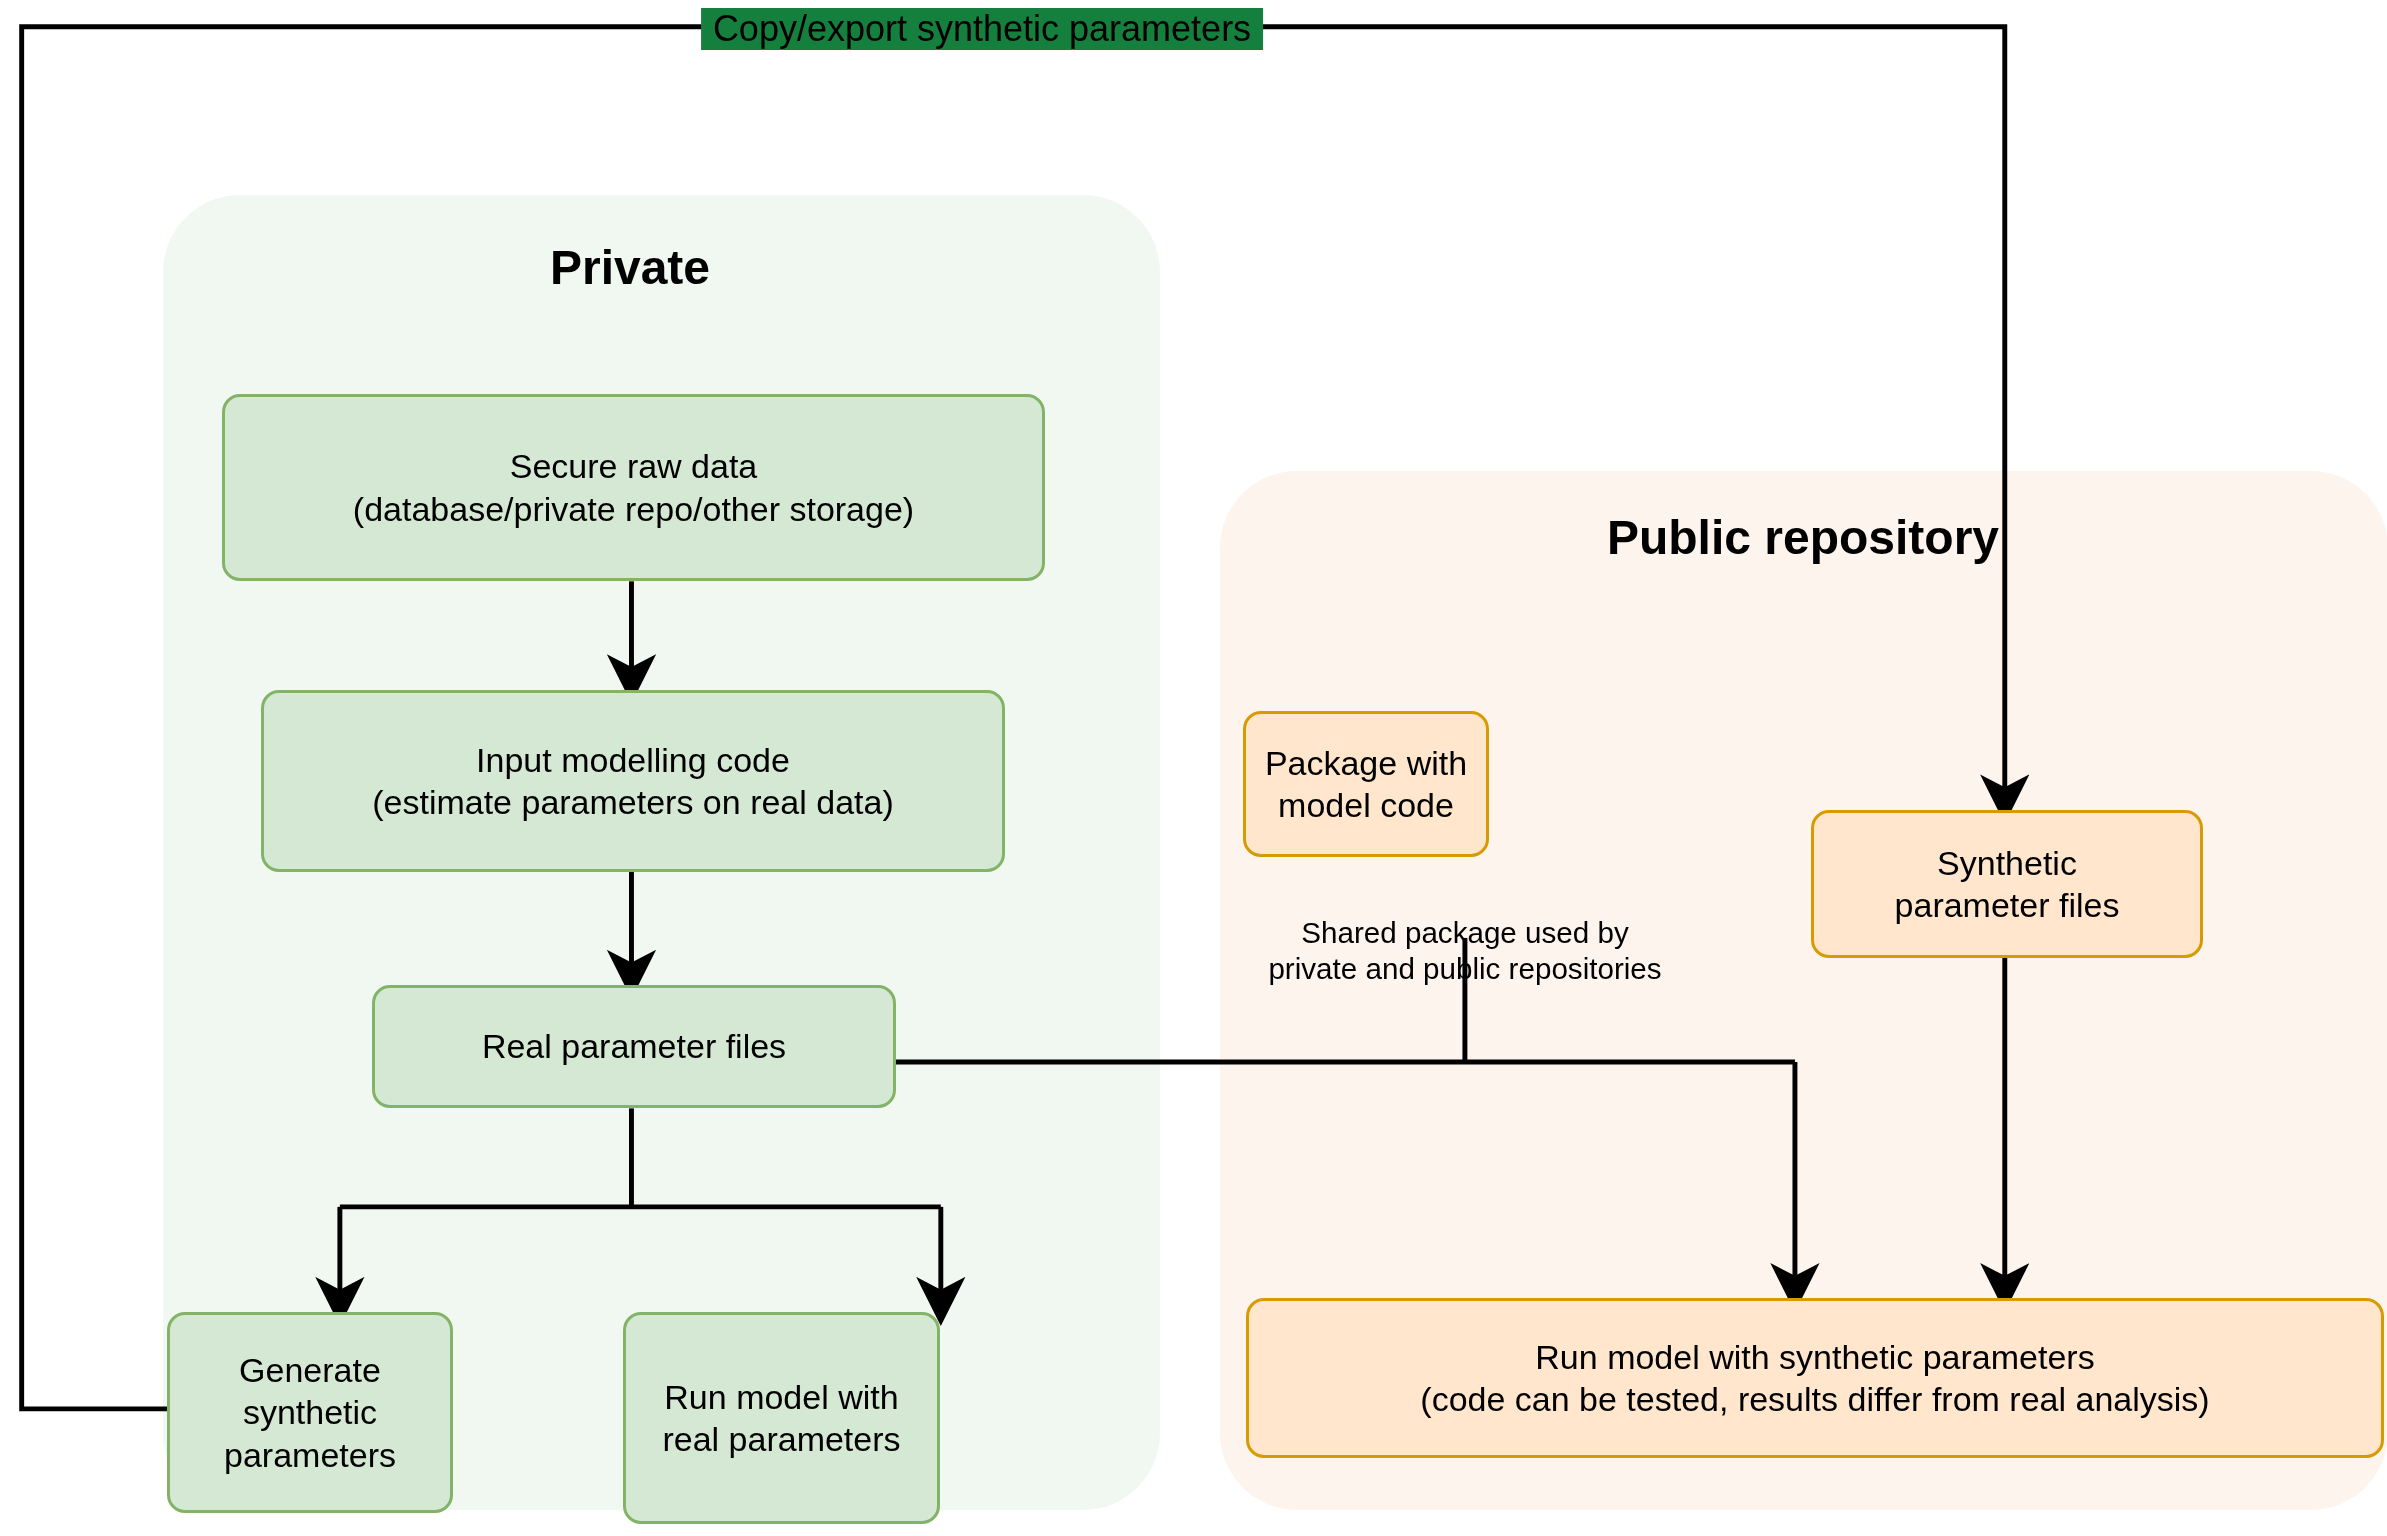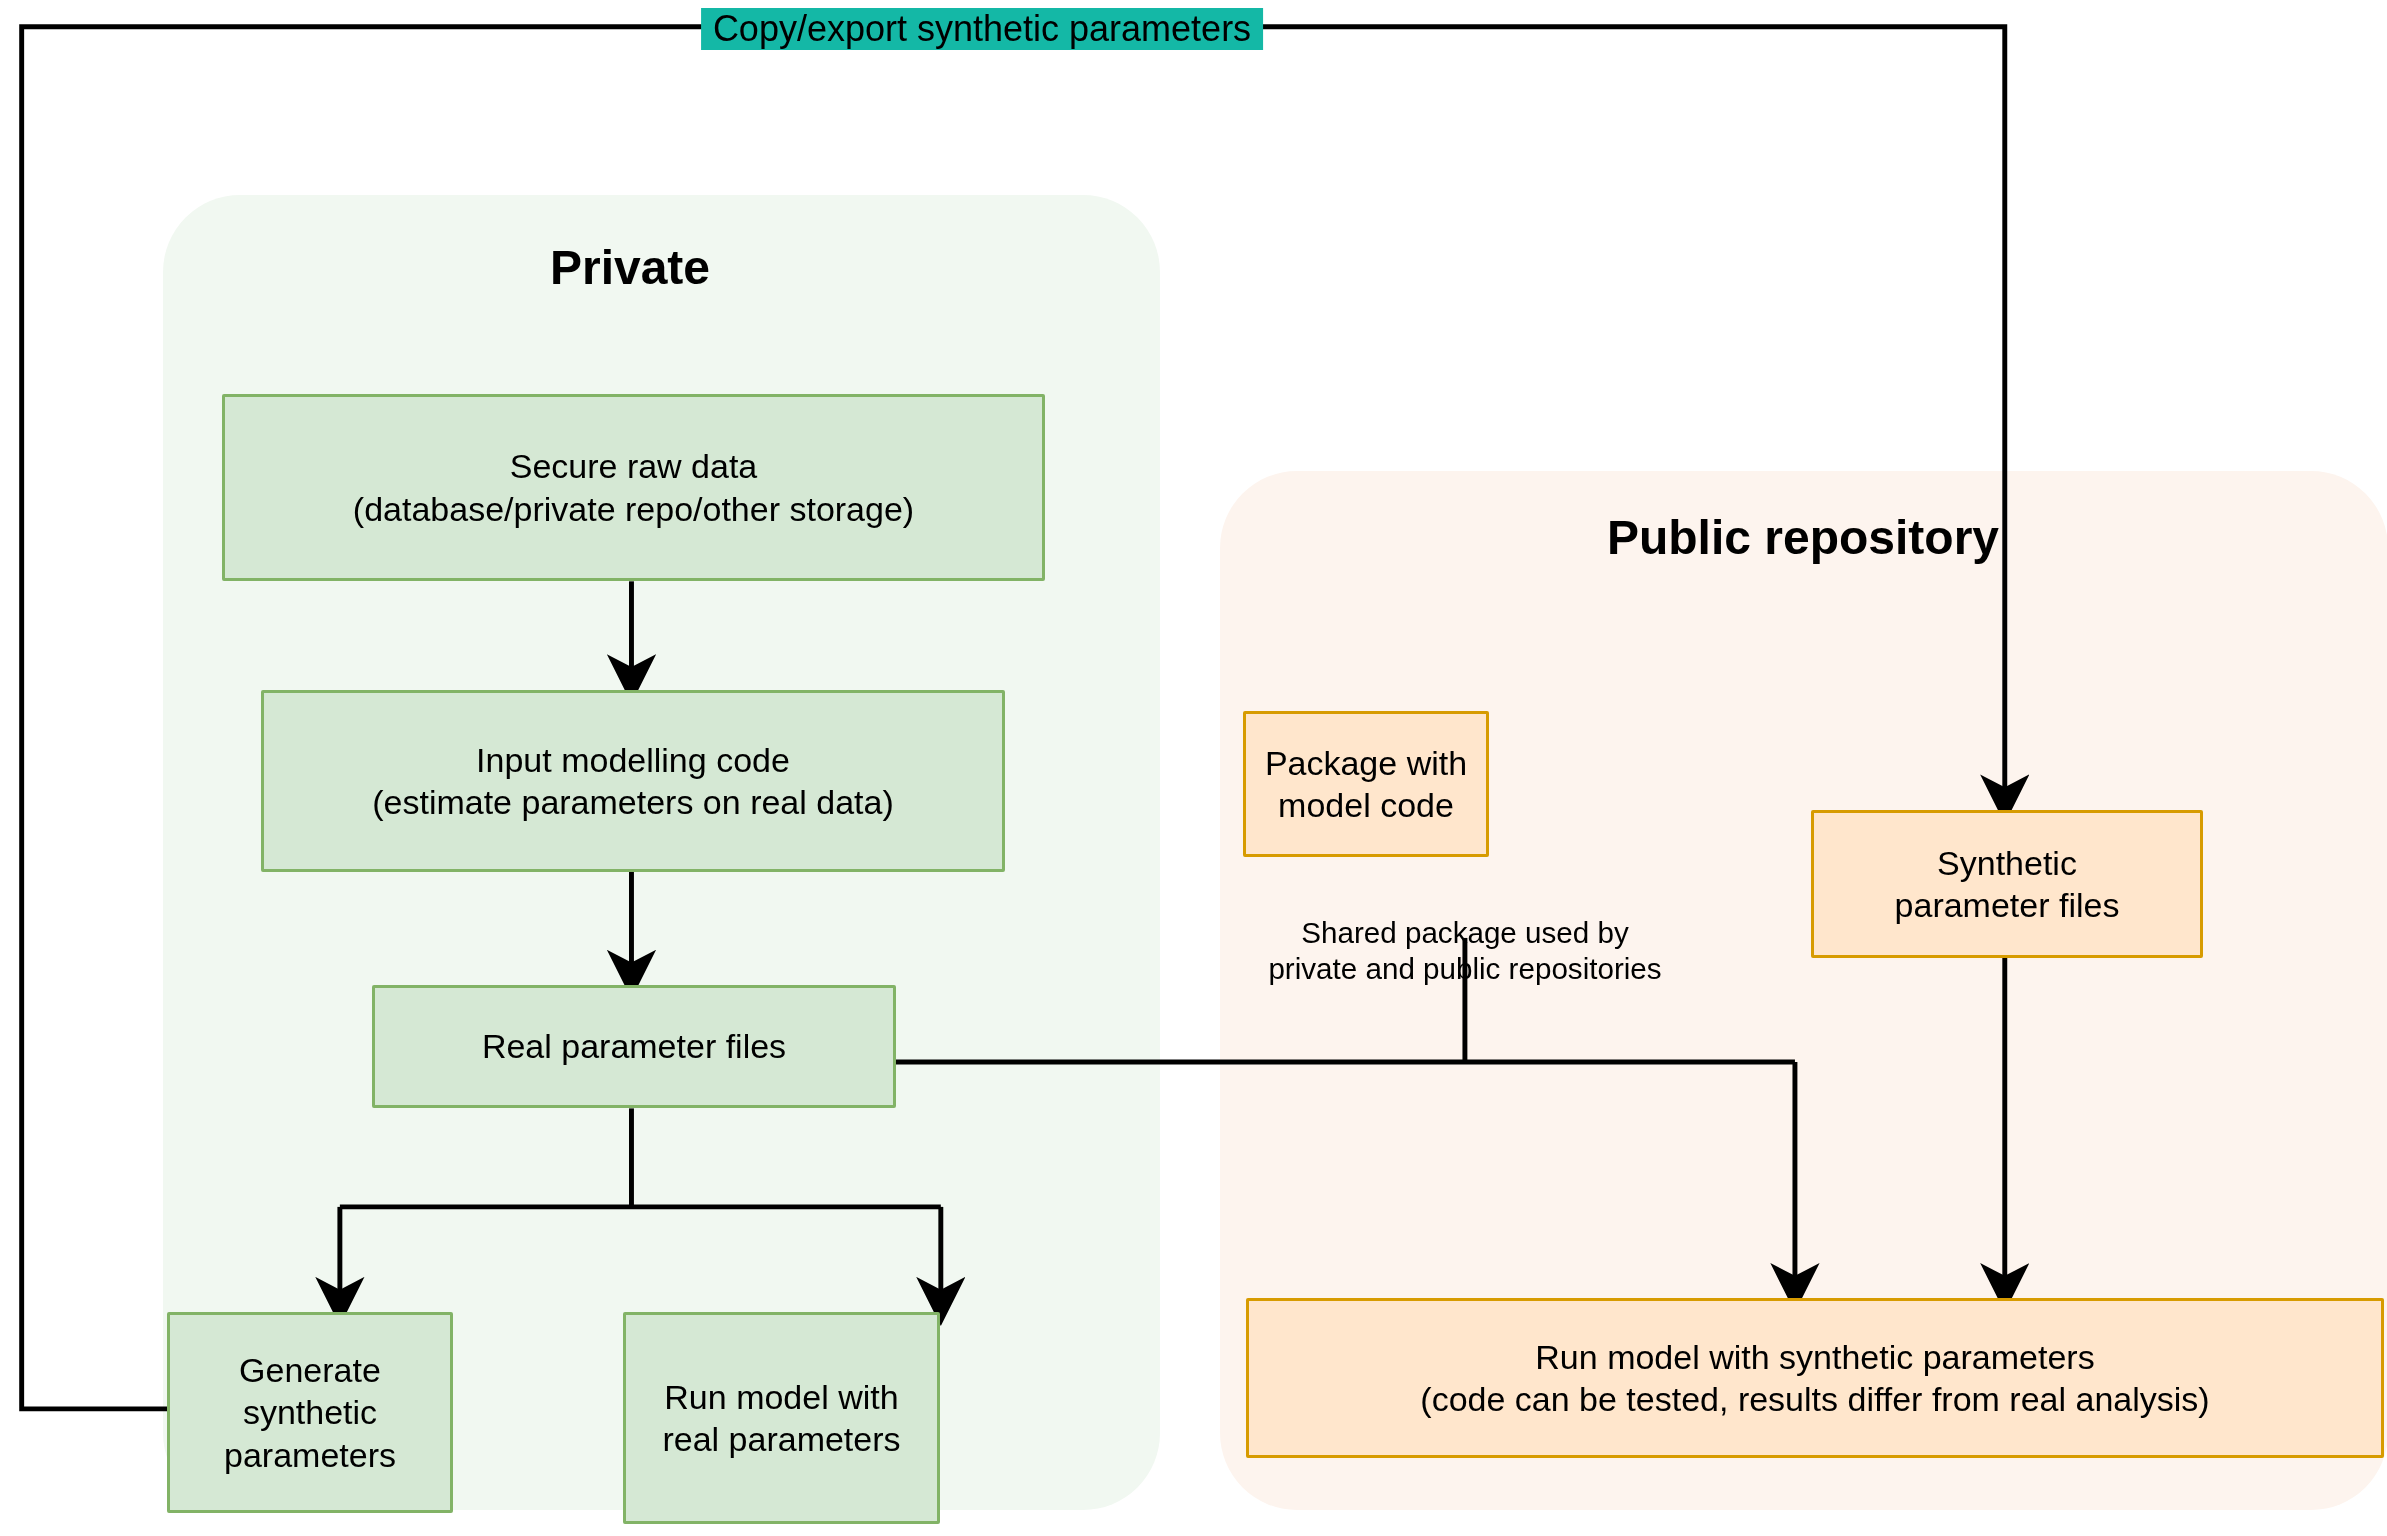--- a/index.html
+++ b/index.html
@@ -8,40 +8,40 @@
   #wires{position:absolute;left:0;top:0;width:2388px;height:1537px;pointer-events:none;}
 
   .zone{position:absolute;border-radius:77px;}
   .zone-private{left:163px;top:195px;width:997px;height:1315px;background:#f1f8f1;}
   .zone-public{left:1220px;top:471px;width:1168px;height:1039px;background:#fdf4ee;}
   .zone-title{position:absolute;font-weight:bold;font-size:48px;color:#000;white-space:nowrap;
               transform:translateX(-50%);text-align:center;}
   .zt-private{left:630px;top:240px;}
   .zt-public{left:1803px;top:510px;}
 
-  .node{position:absolute;box-sizing:border-box;border-radius:2px;
+  .node{position:absolute;box-sizing:border-box;border-radius:18px;
         display:flex;align-items:center;justify-content:center;text-align:center;
         font-size:34px;line-height:1.25;color:#000;padding:5.9px 11.8px;}
   .node.green{background:#d5e8d4;border:3px solid #82b366;}
   .node.orange{background:#ffe6cc;border:3px solid #d79b00;}
 
   .n-secure{left:222px;top:394px;width:823px;height:187px;}
   .n-input{left:261px;top:690px;width:744px;height:182px;text-align:center;}
   .n-realparams{left:372px;top:985px;width:524px;height:123px;}
   .n-gensynth{left:167px;top:1312px;width:286px;height:201px;}
   .n-runreal{left:623px;top:1312px;width:317px;height:212px;}
   .n-package{left:1243px;top:711px;width:246px;height:146px;}
   .n-synthfiles{left:1811px;top:810px;width:392px;height:148px;}
   .n-runsynth{left:1246px;top:1298px;width:1138px;height:160px;}
 
   .caption{position:absolute;font-size:29.6px;line-height:1.22;color:#000;text-align:center;
            transform:translateX(-50%);white-space:pre-line;margin-top:48px;}
   .cap-package{left:1465px;top:867px;}
 
-  .wire-label{position:absolute;font-size:36px;color:#000;background:#14b8a6;
+  .wire-label{position:absolute;font-size:36px;color:#000;background:#15803d;
               padding:0 11.8px;transform:translate(-50%,-50%);white-space:nowrap;}
   .wl-copy{left:982px;top:28.6px;}
 </style>
 </head>
 <body>
 
 <div id="stage">
 
   <div class="zone zone-private"></div>
   <div class="zone zone-public"></div>

